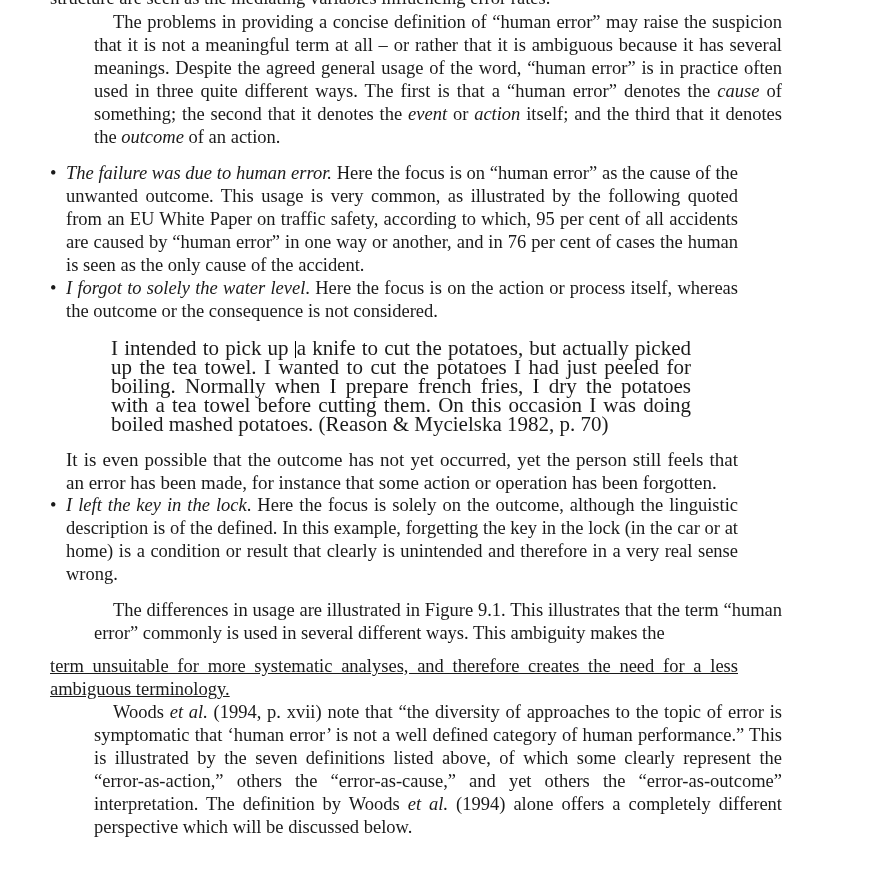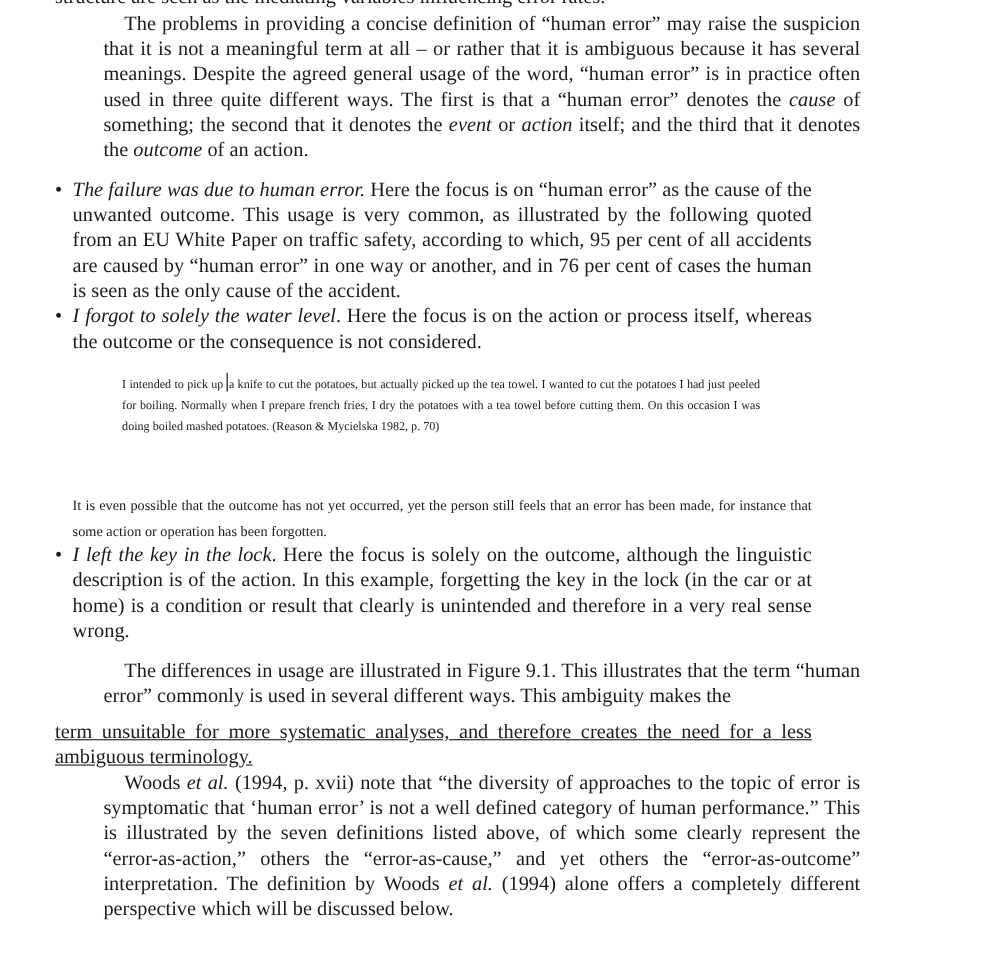--- a/index.html
+++ b/index.html
@@ -53,39 +53,39 @@
   }
   .bullet-dot {
     position: absolute;
     left: 0;
     top: 0;
   }
   .quote {
     position: absolute;
     left: 111px;
     width: 580px;
-    font-size: 11px;
+    font-size: 21px;
     line-height: 19px;
     text-align: justify;
     text-align-last: left;
     margin: 0;
   }
   .caret {
     display: inline-block;
     width: 1px;
     height: 17px;
     background: #000;
     vertical-align: -3px;
     margin-right: 1px;
   }
   .cont {
     position: absolute;
     left: 66px;
     width: 672px;
-    font-size: 13px;
+    font-size: 19px;
     line-height: 23px;
     text-align: justify;
     text-align-last: left;
     margin: 0;
   }
   em { font-style: italic; }
 </style>
 </head>
 <body>
 
@@ -101,20 +101,20 @@
     <span class="bullet-dot">•</span><em>I forgot to solely the water level</em><span>. Here the focus is on the action or process itself, whereas the outcome or the consequence is not considered.</span>
   </li>
 </ul>
 
 <p class="quote" style="top:339px;"><span>I intended to pick up </span><span class="caret"></span><span>a knife to cut the potatoes, but actually picked up the tea towel. I wanted to cut the potatoes I had just peeled for boiling. Normally when I prepare french fries, I dry the potatoes with a tea towel before cutting them. On this occasion I was doing boiled mashed potatoes. (Reason &amp; Mycielska 1982, p. 70)</span></p>
 
 <p class="cont" style="top:448px;">It is even possible that the outcome has not yet occurred, yet the person still feels that an error has been made, for instance that some action or operation has been forgotten.</p>
 
 <ul class="bullet-list" style="top:494px;">
   <li class="bullet-item">
-    <span class="bullet-dot">•</span><em>I left the key in the lock</em><span>. Here the focus is solely on the outcome, although the linguistic description is of the action. In this example, forgetting the key in the lock (in the car or at home) is a condition or result that clearly is unintended and therefore in a very real sense wrong.</span>
+    <span class="bullet-dot">•</span><em>I left the key in the lock</em><span>. Here the focus is solely on the outcome, although the linguistic description is of the defined. In this example, forgetting the key in the lock (in the car or at home) is a condition or result that clearly is unintended and therefore in a very real sense wrong.</span>
   </li>
 </ul>
 
 <p class="para indent" style="top:599px;">The differences in usage are illustrated in Figure 9.1. This illustrates that the term “human error” commonly is used in several different ways. This ambiguity makes the</p>
 <p class="para" style="top:655px;text-decoration:underline;">term unsuitable for more systematic analyses, and therefore creates the need for a less ambiguous terminology.</p>
 
 <p class="para indent" style="top:701px;"><span>Woods </span><em>et al.</em><span> (1994, p. xvii) note that “the diversity of approaches to the topic of error is symptomatic that ‘human error’ is not a well defined category of human performance.” This is illustrated by the seven definitions listed above, of which some clearly represent the “error-as-action,” others the “error-as-cause,” and yet others the “error-as-outcome” interpretation. The definition by Woods </span><em>et al.</em><span> (1994) alone offers a completely different perspective which will be discussed below.</span></p>
 
 </body></html>

